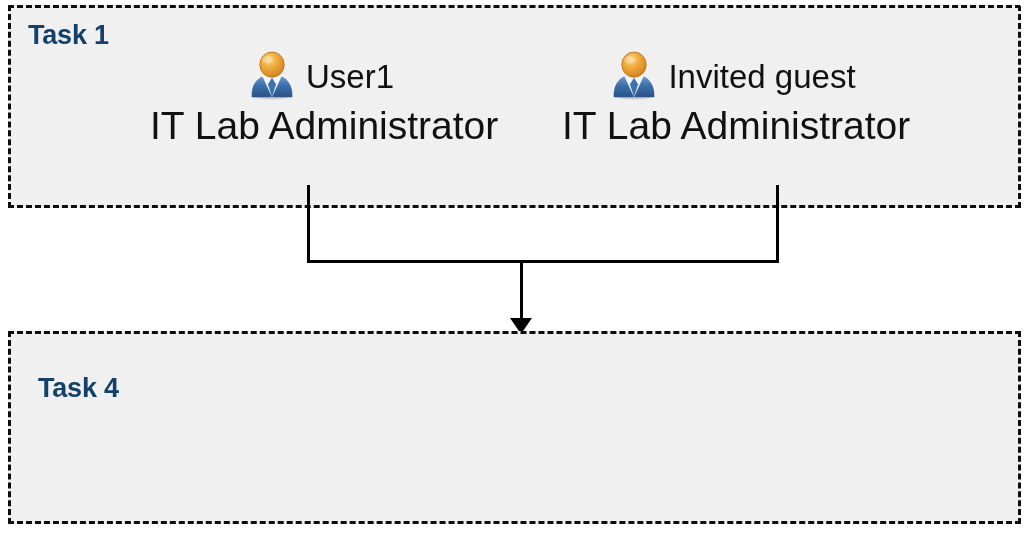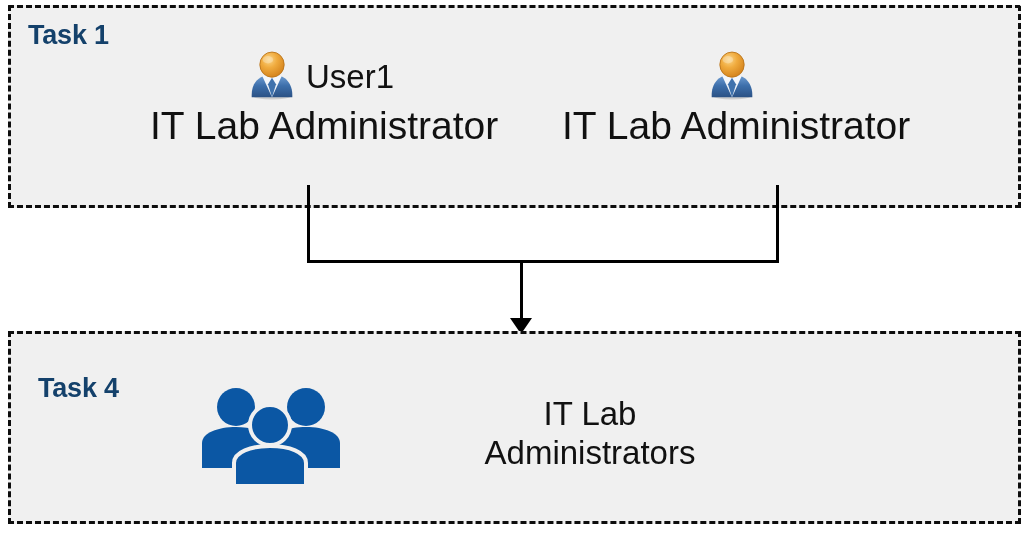--- a/index.html
+++ b/index.html
@@ -173,47 +173,29 @@
             </linearGradient>
           </defs>
           <ellipse cx="32" cy="57" rx="23" ry="4" fill="#000000" opacity="0.14"></ellipse>
           <path d="M32 30 C14 30 7 43 7 55 L7 58 L57 58 L57 55 C57 43 50 30 32 30 Z" fill="url(#bodyGradC)"></path>
           <path d="M32 30 C25 30 20 32 20 32 L32 58 L44 32 C44 32 39 30 32 30 Z" fill="#ffffff" opacity="0.93"></path>
           <path d="M32 34 L27 42 L32 58 L37 42 Z" fill="#3f72ad"></path>
           <ellipse cx="32" cy="18" rx="15" ry="15.5" fill="url(#headGradC)" stroke="#b9741a" stroke-width="1.1"></ellipse>
           <ellipse cx="27" cy="12" rx="6.5" ry="4.5" fill="#ffffff" opacity="0.28"></ellipse>
         </svg>
       </span>
+      <span class="person-name">Invited guest</span>
     </div>
     <div class="person-role">IT Lab Administrator</div>
   </div>
 
   <div id="conn-left-vert" class="connector"></div>
   <div id="conn-right-vert" class="connector"></div>
   <div id="conn-horiz" class="connector"></div>
   <div id="conn-down-vert" class="connector"></div>
   <div id="conn-arrowhead"></div>
 
   <div id="task2-box" class="task-box"></div>
 
   <div id="task2-label" class="task-label">Task 4</div>
 
-  <div id="group-entry">
-    <span>
-      <svg class="group-icon" viewBox="0 0 148 104" xmlns="http://www.w3.org/2000/svg">
-
-        <circle cx="40" cy="25" r="19" fill="#0b57a4"></circle>
-        <path d="M6 86 L6 61 C6 51 22 45 40 45 C58 45 74 51 74 61 L74 86 Z" fill="#0b57a4"></path>
-
-        <circle cx="110" cy="25" r="19" fill="#0b57a4"></circle>
-        <path d="M76 86 L76 61 C76 51 92 45 110 45 C128 45 144 51 144 61 L144 86 Z" fill="#0b57a4"></path>
-
-        <circle cx="74" cy="43" r="20" fill="#0b57a4" stroke="#f0f0f0" stroke-width="4"></circle>
-        <path d="M38 104 L38 81 C38 70 55 64 74 64 C93 64 110 70 110 81 L110 104 Z" fill="#0b57a4" stroke="#f0f0f0" stroke-width="4"></path>
-      </svg>
-    </span>
-    <span class="group-name">
-      <span>IT Lab</span><br>
-      <span>Administrators</span>
-    </span>
-  </div>
 
 </div>
 
 </body></html>

